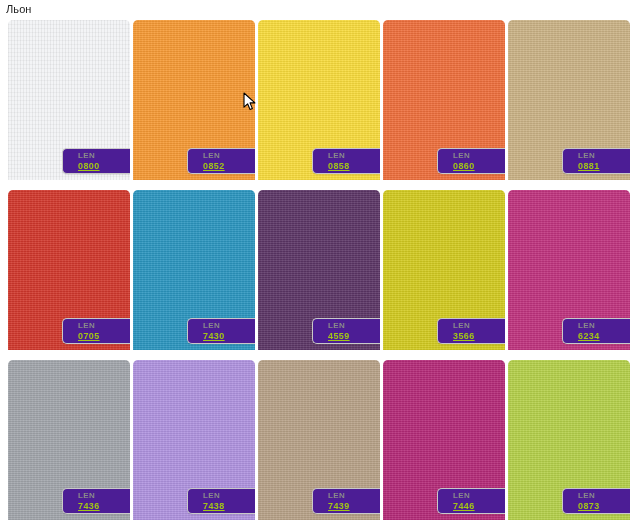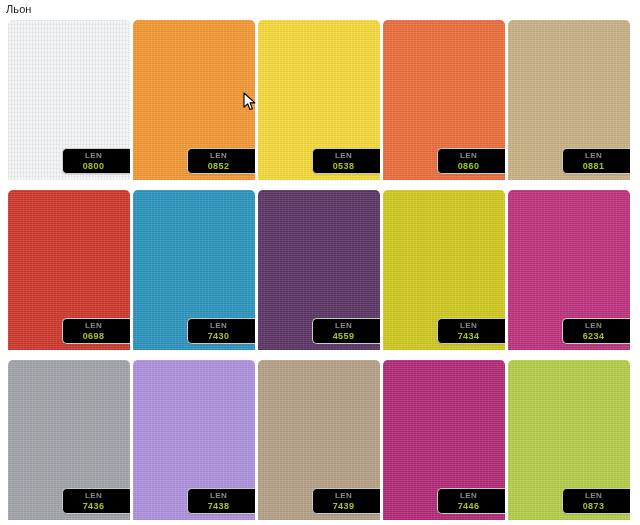--- a/index.html
+++ b/index.html
@@ -93,46 +93,47 @@
       );
   }
 
   
   .code-plaque {
     position: absolute;
     right: 0px;
     bottom: 6px;
     width: 68px;
     height: 26px;
-    background: #000000;
+    background: #4c1d95;
     border: 1px solid #c9c9c9;
     border-right: none;
     border-radius: 5px 0 0 5px;
     box-sizing: border-box;
-    padding: 1px 6px 0 0;
-    text-align: center;
+    padding: 1px 6px 0 15px;
+    text-align: left;
     box-shadow: 0 1px 1px rgba(0,0,0,0.10);
   }
 
   .code-plaque .brand {
     display: block;
     font-size: 8px;
     line-height: 11px;
     color: #8a8a8a;
     letter-spacing: 0.4px;
     font-weight: 700;
   }
 
   .code-plaque .code {
     display: block;
     font-size: 9px;
     line-height: 11px;
     color: #a2c617;
     letter-spacing: 0.4px;
     font-weight: 700;
+    text-decoration: underline;
   }
 
   
   .cursor {
     position: absolute;
     pointer-events: none;
     z-index: 50;
   }
 </style>
 </head>
@@ -154,63 +155,63 @@
         <div class="weave"></div>
         <div class="code-plaque">
           <span class="brand">LEN</span>
           <span class="code" style="color: rgb(162, 198, 23);">0852</span>
         </div>
       </div>
       <div class="swatch" style="background: rgb(249, 220, 60);">
         <div class="weave"></div>
         <div class="code-plaque">
           <span class="brand">LEN</span>
-          <span class="code" style="color: rgb(162, 198, 23);">0538</span>
+          <span class="code" style="color: rgb(162, 198, 23);">0858</span>
         </div>
       </div>
       <div class="swatch" style="background: rgb(239, 111, 60);">
         <div class="weave"></div>
         <div class="code-plaque">
           <span class="brand">LEN</span>
           <span class="code" style="color: rgb(162, 198, 23);">0860</span>
         </div>
       </div>
       <div class="swatch" style="background: rgb(203, 179, 134);">
         <div class="weave"></div>
         <div class="code-plaque">
           <span class="brand">LEN</span>
           <span class="code" style="color: rgb(162, 198, 23);">0881</span>
         </div>
       </div>
       <div class="swatch" style="background: rgb(210, 56, 44);">
         <div class="weave"></div>
         <div class="code-plaque">
           <span class="brand">LEN</span>
-          <span class="code" style="color: rgb(162, 198, 23);">0698</span>
+          <span class="code" style="color: rgb(162, 198, 23);">0705</span>
         </div>
       </div>
       <div class="swatch" style="background: rgb(43, 150, 192);">
         <div class="weave"></div>
         <div class="code-plaque">
           <span class="brand">LEN</span>
           <span class="code" style="color: rgb(162, 198, 23);">7430</span>
         </div>
       </div>
       <div class="swatch" style="background: rgb(92, 53, 102);">
         <div class="weave"></div>
         <div class="code-plaque">
           <span class="brand">LEN</span>
           <span class="code" style="color: rgb(162, 198, 23);">4559</span>
         </div>
       </div>
       <div class="swatch" style="background: rgb(211, 203, 32);">
         <div class="weave"></div>
         <div class="code-plaque">
           <span class="brand">LEN</span>
-          <span class="code" style="color: rgb(162, 198, 23);">7434</span>
+          <span class="code" style="color: rgb(162, 198, 23);">3566</span>
         </div>
       </div>
       <div class="swatch" style="background: rgb(192, 50, 126);">
         <div class="weave"></div>
         <div class="code-plaque">
           <span class="brand">LEN</span>
           <span class="code" style="color: rgb(162, 198, 23);">6234</span>
         </div>
       </div>
       <div class="swatch" style="background: rgb(162, 166, 172);">

